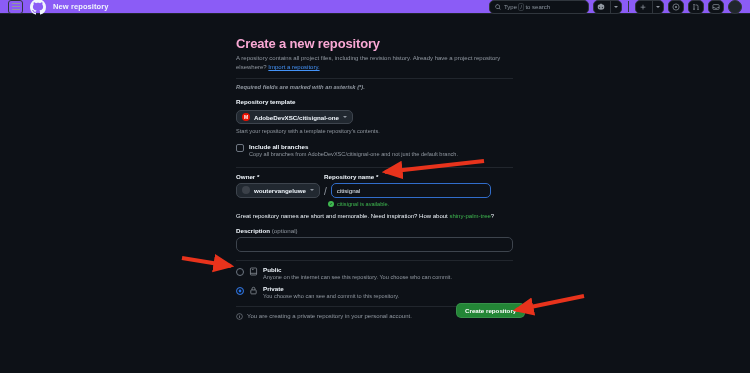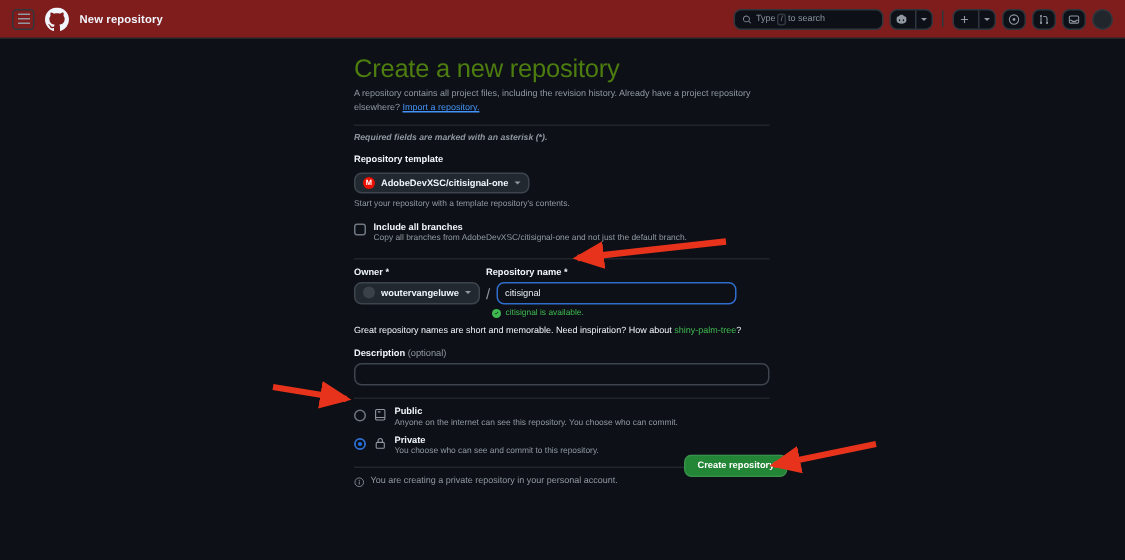--- a/index.html
+++ b/index.html
@@ -7,22 +7,22 @@
     width: 750px; height: 373px;
     background: #0d1117;
     font-family: "Liberation Sans", sans-serif;
     color: #e6edf3;
     overflow: hidden;
   }
   .page { position: relative; width: 750px; height: 373px; }
 
   
   .header {
-    height: 26px;
-    background: #7f1d1d;
+    height: 14px;
+    background: #8b5cf6;
     border-bottom: 1px solid #21262d;
     display: flex; align-items: center;
     padding: 0 8px;
     gap: 7px;
   }
   .hamburger {
     width: 15px; height: 14px;
     border: 1px solid #30363d; border-radius: 3px;
     display: flex; flex-direction: column; justify-content: center;
     align-items: center; gap: 2px; cursor: pointer;
@@ -66,21 +66,21 @@
     width: 14px; height: 14px; border-radius: 50%;
     background: #21262d; border: 1px solid #30363d; cursor: pointer;
   }
   .caret { width: 0; height: 0; border-left: 2.2px solid transparent;
     border-right: 2.2px solid transparent; border-top: 2.6px solid #9198a1; }
 
   
   .form-wrap {
     position: absolute; left: 236px; top: 36px; width: 277px;
   }
-  h1.title { font-size: 17px; font-weight: normal; color: #4d7c0f; letter-spacing: -0.15px; }
+  h1.title { font-size: 13px; font-weight: bold; color: #f9a8d4; letter-spacing: -0.15px; }
   .subtitle { font-size: 6px; color: #9198a1; line-height: 1.55; margin-top: 3px; }
   .subtitle a { color: #4493f8; text-decoration: underline; }
   .hr { height: 1px; background: #21262d; margin: 5px 0 5px; border: 0; }
   .required-note { font-size: 5.8px; color: #9198a1; font-style: italic; font-weight: bold; }
 
   .field-label {
     font-size: 6.2px; font-weight: bold; color: #f0f6fc; display: block;
   }
   .field-label .opt { font-weight: normal; color: #9198a1; }
   .helper { font-size: 5.6px; color: #9198a1; line-height: 1.5; }

